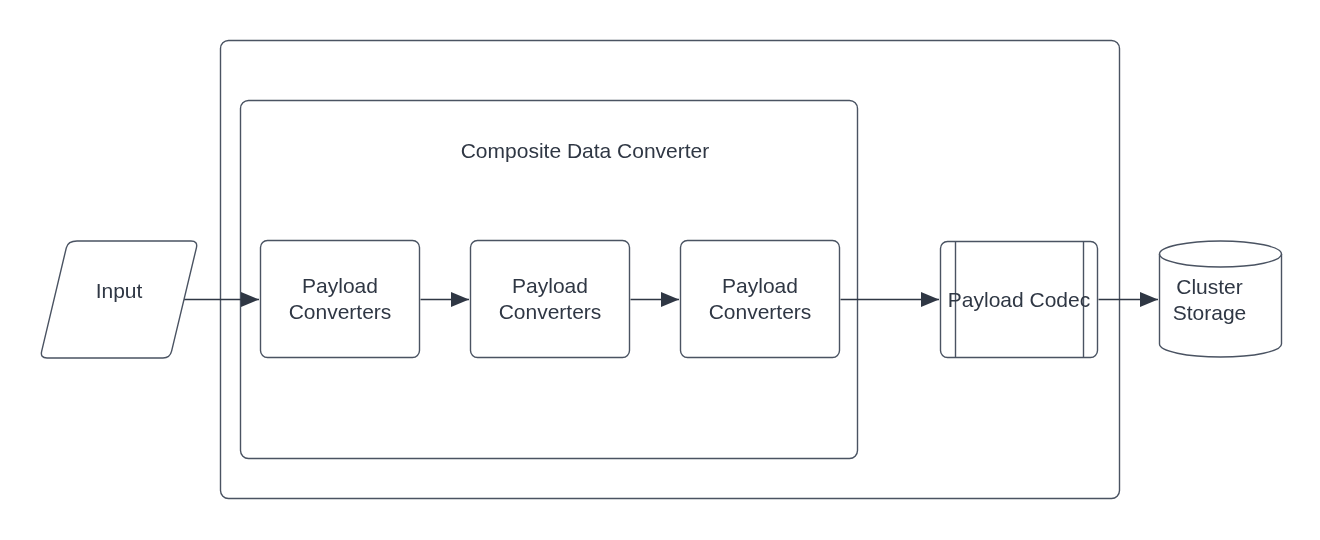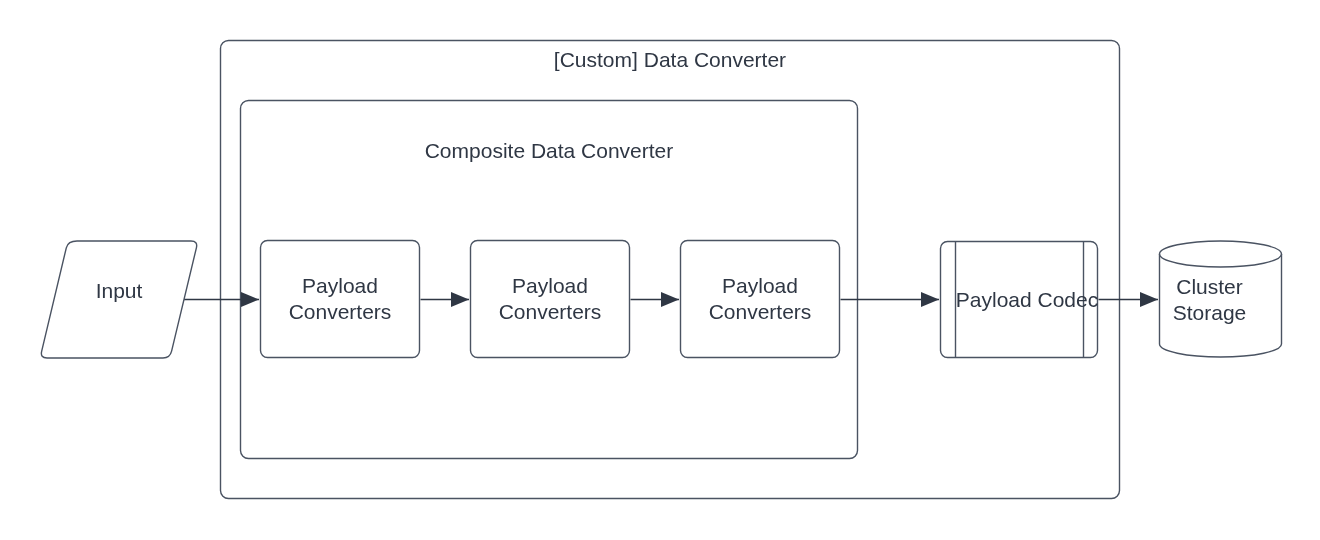--- a/index.html
+++ b/index.html
@@ -36,26 +36,26 @@
     text-align: center;
     display: flex;
     align-items: center;
     justify-content: center;
     box-sizing: border-box;
   }
   .wrap {
     white-space: normal;
   }
   #outer-title   { left: 220px; top: 47px;  width: 900px; }
-  #inner-title   { left: 240px; top: 138px; width: 618px; }
+  #inner-title   { left: 240px; top: 138px; width: 618px; padding-left: 36px; }
   #input-lbl     { left: 40px;  top: 241px; width: 158px; height: 100px; }
   #conv1-lbl     { left: 260px; top: 240px; width: 160px; height: 118px; }
   #conv2-lbl     { left: 470px; top: 240px; width: 160px; height: 118px; }
   #conv3-lbl     { left: 680px; top: 240px; width: 160px; height: 118px; }
-  #codec-lbl     { left: 940px; top: 241px; width: 158px; height: 117px; margin-left: 8px; }
+  #codec-lbl     { left: 940px; top: 241px; width: 158px; height: 117px; }
   #storage-lbl   { left: 1159px; top: 228px; width: 101px; height: 117px; padding-top: 26px; }
 </style>
 </head>
 <body>
 
 <div id="canvas">
 
   <svg id="shapes" width="1320" height="540" viewBox="0 0 1320 540">
     <defs>
       <marker id="arrow" viewBox="0 0 12 10" refX="12" refY="5" markerWidth="12" markerHeight="10" orient="auto">
@@ -80,21 +80,20 @@
     <rect x="680.5" y="240.5" width="159" height="117" rx="7" fill="#ffffff" stroke="#4a5362" stroke-width="1.4"></rect>
 
     <rect x="940.5" y="241.5" width="157" height="116" rx="7" fill="#ffffff" stroke="#4a5362" stroke-width="1.4"></rect>
     <line x1="955.5" y1="241.5" x2="955.5" y2="357.5" stroke="#4a5362" stroke-width="1.4"></line>
     <line x1="1083.5" y1="241.5" x2="1083.5" y2="357.5" stroke="#4a5362" stroke-width="1.4"></line>
 
     <path d="M1159.5,254 a61,13 0 0,1 122,0 l0,90 a61,13 0 0,1 -122,0 z" fill="#ffffff" stroke="#4a5362" stroke-width="1.4"></path>
     <path d="M1159.5,254 a61,13 0 0,0 122,0" fill="none" stroke="#4a5362" stroke-width="1.4"></path>
   </svg>
 
-  <div id="outer-title" class="lbl">[Custom] Data Converter</div>
 
   <div id="inner-title" class="lbl">Composite Data Converter</div>
 
   <div id="input-lbl" class="node-lbl">Input</div>
 
   <div id="conv1-lbl" class="node-lbl wrap">Payload Converters</div>
 
   <div id="conv2-lbl" class="node-lbl wrap">Payload Converters</div>
 
   <div id="conv3-lbl" class="node-lbl wrap">Payload Converters</div>

